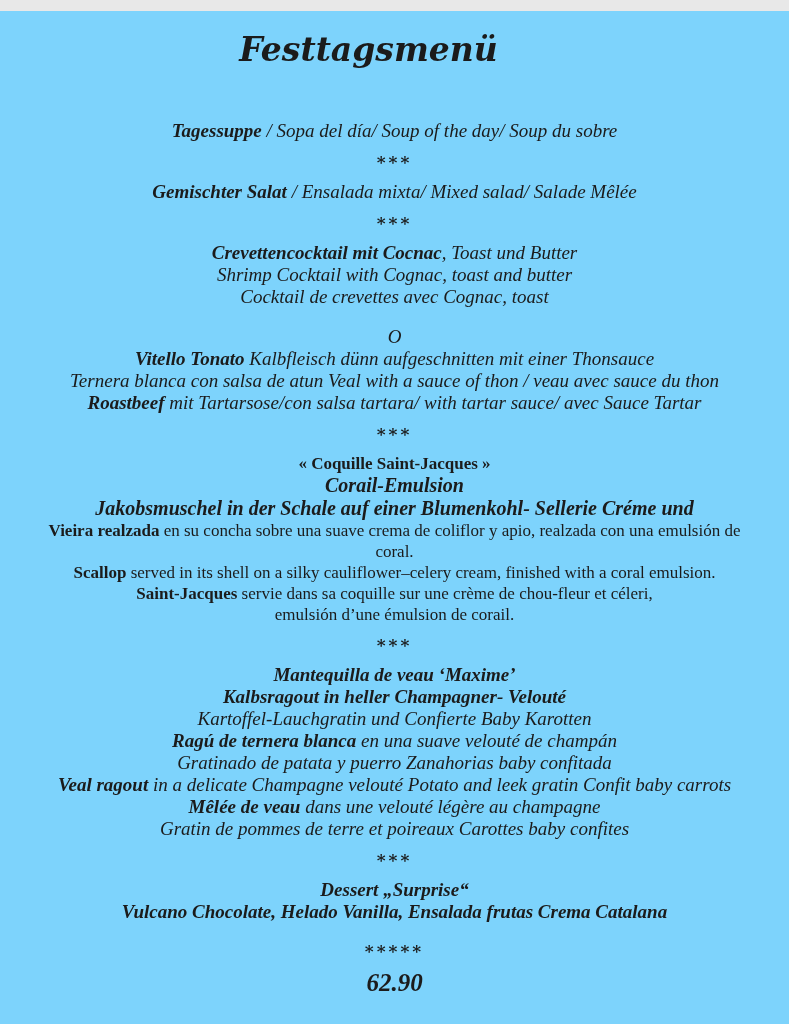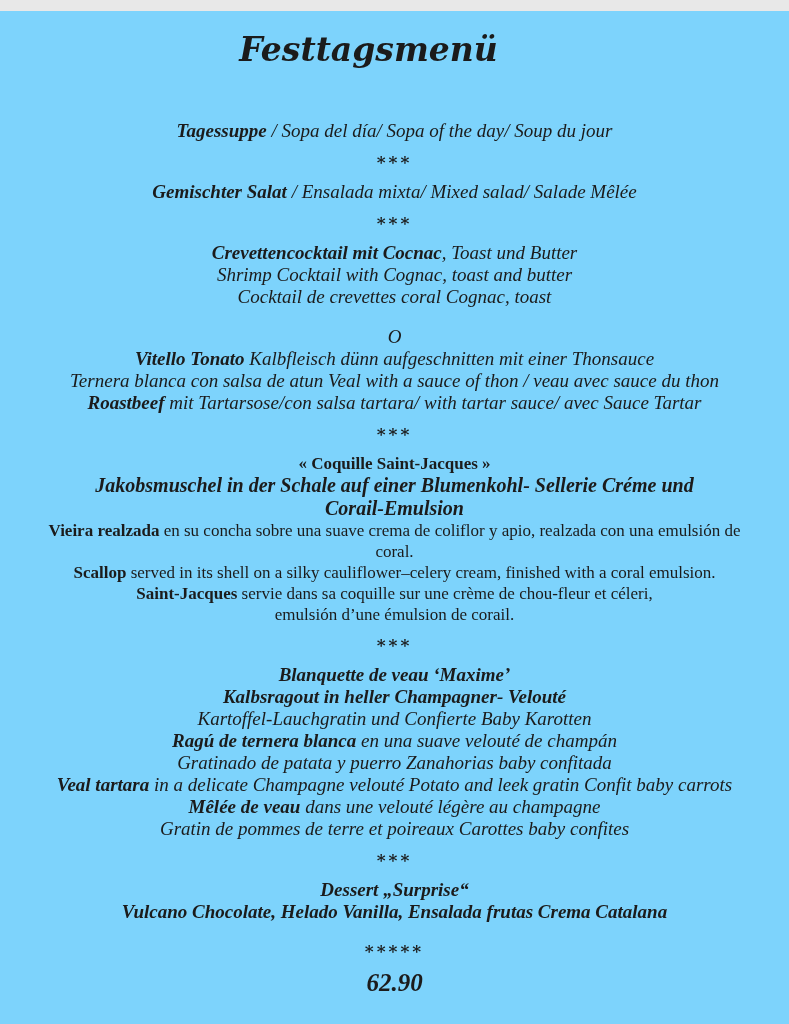--- a/index.html
+++ b/index.html
@@ -62,47 +62,47 @@
     font-size: 25px;
     line-height: 25px;
   }
 </style>
 </head>
 <body>
 
 <div class="page">
   <div class="title">Festtagsmenü</div>
   <div id="menu-body">
-      <div class="line fg"><span class="b">Tagessuppe</span><span> / Sopa del día/ Sopa of the day/ Soup du jour</span></div>
+      <div class="line fg"><span class="b">Tagessuppe</span><span> / Sopa del día/ Soup of the day/ Soup du sobre</span></div>
       <div class="sep">***</div>
       <div class="line fg"><span class="b">Gemischter Salat</span><span> / Ensalada mixta/ Mixed salad/ Salade Mêlée</span></div>
       <div class="sep">***</div>
       <div class="line fg"><span class="b">Crevettencocktail mit Cocnac</span><span>, Toast und Butter</span></div>
       <div class="line fg"><span>Shrimp Cocktail with Cognac, toast and butter</span></div>
-      <div class="line fg"><span>Cocktail de crevettes coral Cognac, toast</span></div>
+      <div class="line fg"><span>Cocktail de crevettes avec Cognac, toast</span></div>
       <div class="line fg" style="margin-top: 18px;"><span>O</span></div>
       <div class="line fg"><span class="b">Vitello Tonato</span><span> Kalbfleisch dünn aufgeschnitten mit einer Thonsauce</span></div>
       <div class="line fg"><span>Ternera blanca con salsa de atun Veal with a sauce of thon / veau avec sauce du thon</span></div>
       <div class="line fg"><span class="b">Roastbeef</span><span> mit Tartarsose/con salsa tartara/ with tartar sauce/ avec Sauce Tartar</span></div>
       <div class="sep">***</div>
       <div class="line ft"><span class="b">« Coquille Saint-Jacques »</span></div>
+      <div class="line fg lg"><span class="b">Corail-Emulsion</span></div>
       <div class="line fg lg"><span class="b">Jakobsmuschel in der Schale auf einer Blumenkohl- Sellerie Créme und</span></div>
-      <div class="line fg lg"><span class="b">Corail-Emulsion</span></div>
       <div class="line ft"><span class="b">Vieira realzada</span><span> en su concha sobre una suave crema de coliflor y apio, realzada con una emulsión de</span></div>
       <div class="line ft"><span>coral.</span></div>
       <div class="line ft"><span class="b">Scallop</span><span> served in its shell on a silky cauliflower–celery cream, finished with a coral emulsion.</span></div>
       <div class="line ft"><span class="b">Saint-Jacques</span><span> servie dans sa coquille sur une crème de chou-fleur et céleri,</span></div>
       <div class="line ft"><span>emulsión d’une émulsion de corail.</span></div>
       <div class="sep">***</div>
-      <div class="line fg"><span class="b">Blanquette de veau ‘Maxime’</span></div>
+      <div class="line fg"><span class="b">Mantequilla de veau ‘Maxime’</span></div>
       <div class="line fg"><span class="b">Kalbsragout in heller Champagner- Velouté</span></div>
       <div class="line fg"><span>Kartoffel-Lauchgratin und Confierte Baby Karotten</span></div>
       <div class="line fg"><span class="b">Ragú de ternera blanca</span><span> en una suave velouté de champán</span></div>
       <div class="line fg"><span>Gratinado de patata y puerro Zanahorias baby confitada</span></div>
-      <div class="line fg"><span class="b">Veal tartara</span><span> in a delicate Champagne velouté Potato and leek gratin Confit baby carrots</span></div>
+      <div class="line fg"><span class="b">Veal ragout</span><span> in a delicate Champagne velouté Potato and leek gratin Confit baby carrots</span></div>
       <div class="line fg"><span class="b">Mêlée de veau</span><span> dans une velouté légère au champagne</span></div>
       <div class="line fg"><span>Gratin de pommes de terre et poireaux Carottes baby confites</span></div>
       <div class="sep">***</div>
       <div class="line fg"><span class="b">Dessert „Surprise“</span></div>
       <div class="line fg"><span class="b">Vulcano Chocolate, Helado Vanilla, Ensalada frutas Crema Catalana</span></div>
       <div class="sep" style="margin-top: 18px;">*****</div>
       <div class="line fg price"><span class="b">62.90</span></div>
     </div>
 </div>
 

